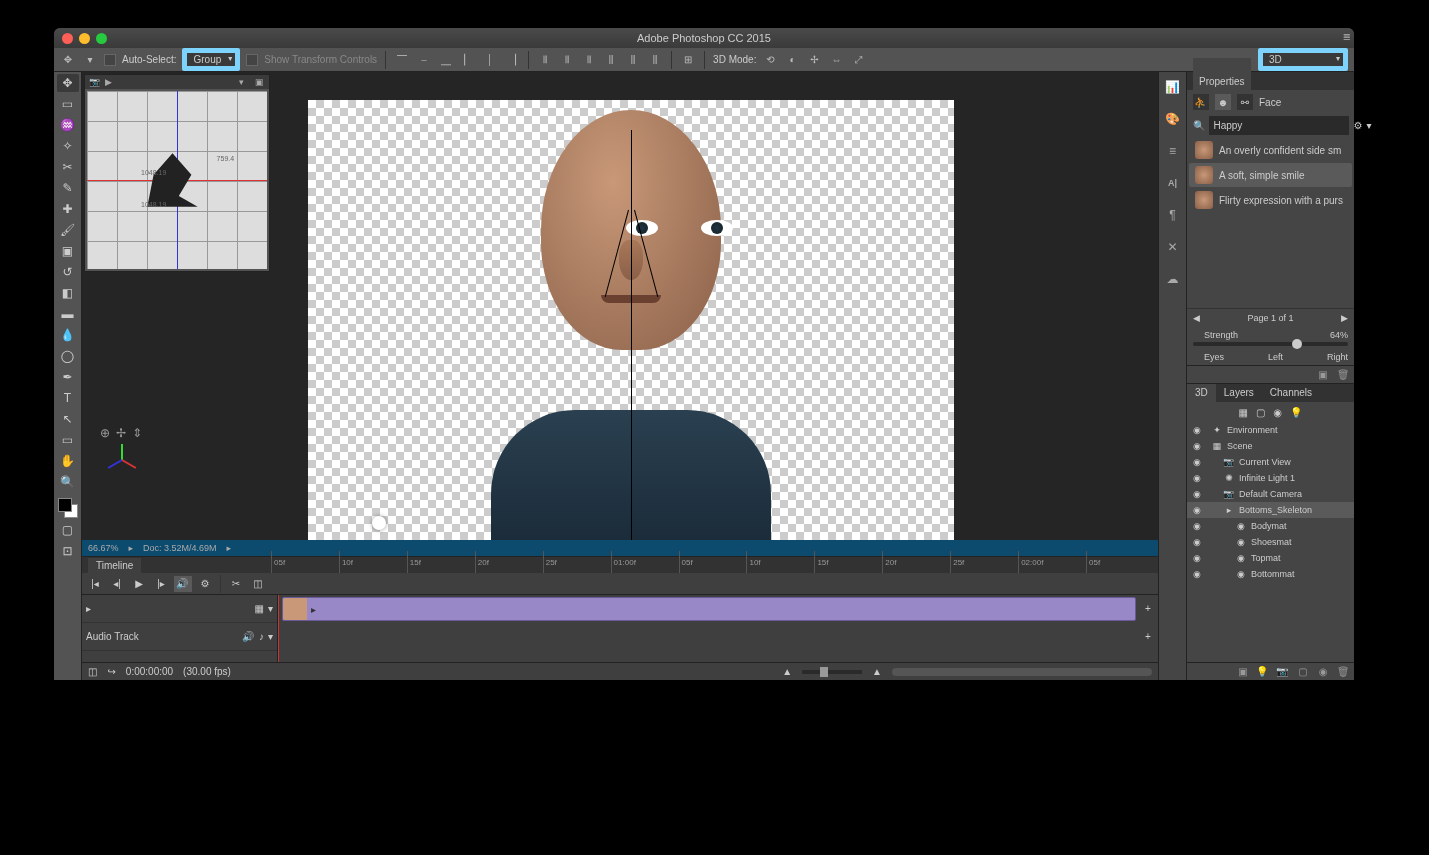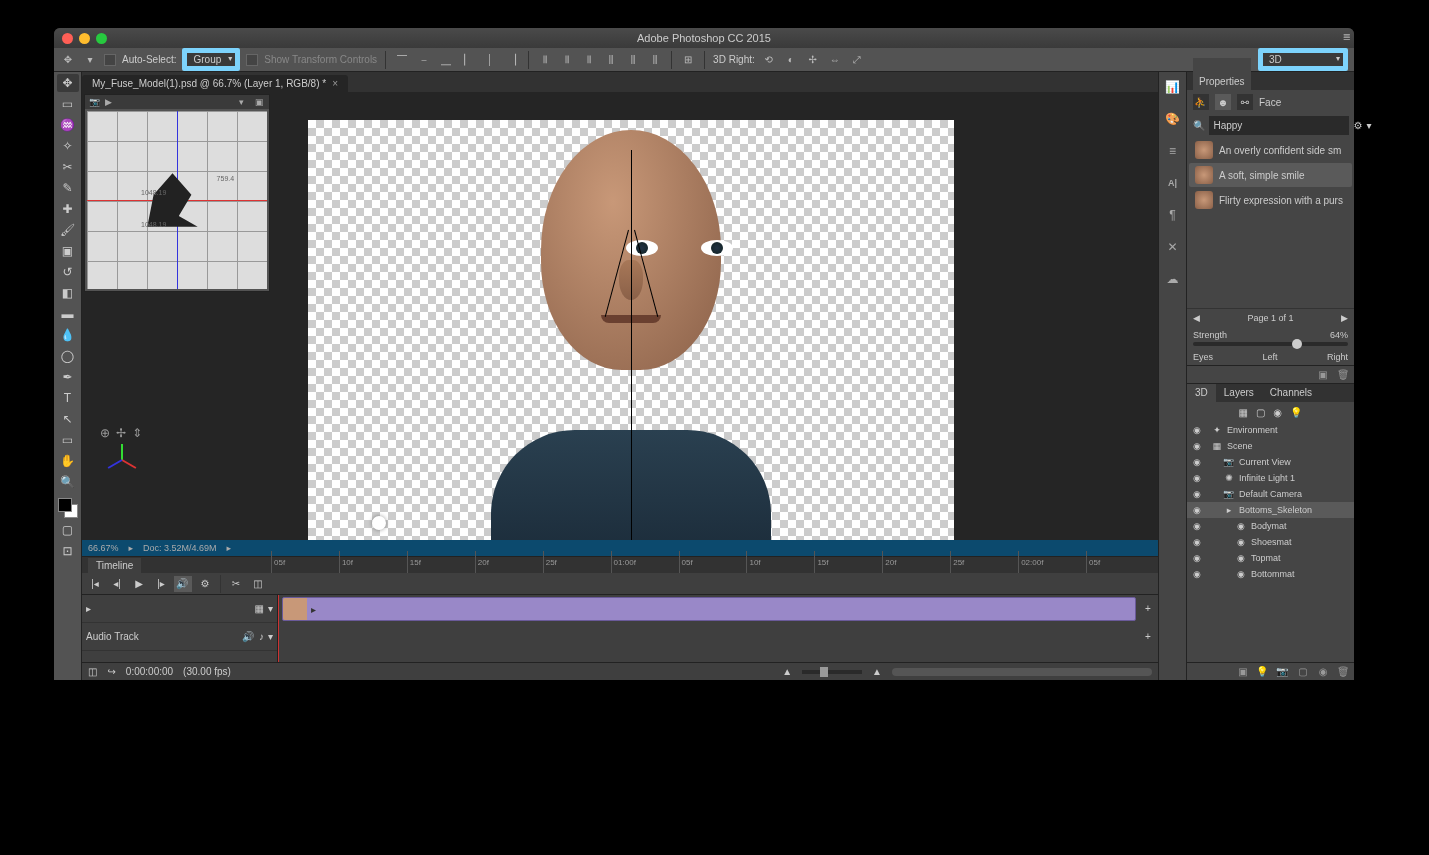--- a/index.html
+++ b/index.html
@@ -95,21 +95,21 @@
 .ptab.act { background: #454545; }
 .proprow { display: flex; align-items: center; gap: 6px; padding: 4px 6px; }
 .picon { width: 16px; height: 16px; background: #333; display: flex; align-items: center; justify-content: center; font-size: 10px; }
 .search { display: flex; padding: 2px 6px; gap: 4px; align-items: center; }
 .searchinp { flex: 1; background: #2a2a2a; border: none; color: #ccc; font-size: 10px; padding: 4px 4px; }
 .expr { display: flex; align-items: center; gap: 6px; padding: 3px 6px; margin: 1px 2px; border-radius: 2px; }
 .expr.sel { background: #5a5a5a; }
 .exprthumb { width: 18px; height: 18px; background: radial-gradient(#c89878,#8a6048); border-radius: 3px; }
 .pager { display: flex; align-items: center; justify-content: space-between; padding: 4px 6px; font-size: 9px; border-top: 1px solid #333; }
 .sliderrow { padding: 3px 6px; }
-.sliderrow .lbl { display: flex; justify-content: space-between; font-size: 9px; }
+.sliderrow .lbl { display: flex; justify-content: space-between; font-size: 9px; margin-left: 11px; }
 .slider { height: 4px; background: #2a2a2a; border-radius: 2px; margin-top: 2px; position: relative; }
 .slider .knob { position: absolute; top: -3px; width: 10px; height: 10px; background: #ccc; border-radius: 50%; }
 
 .layerpanel { border-top: 1px solid #222; }
 .ltabs { height: 18px; background: #323232; display: flex; }
 .ltab { padding: 3px 8px; font-size: 10px; }
 .ltab.act { background: #454545; }
 .ltools { height: 20px; display: flex; justify-content: center; gap: 8px; align-items: center; }
 .ltree { overflow-y: auto; }
 .litem { display: flex; align-items: center; gap: 4px; padding: 1px 4px; font-size: 9px; height: 16px; }
@@ -154,21 +154,21 @@
     <div class="vdiv"></div>
     <div class="ob">⫴</div>
     <div class="ob">⫴</div>
     <div class="ob">⫴</div>
     <div class="ob">⫼</div>
     <div class="ob">⫼</div>
     <div class="ob">⫼</div>
     <div class="vdiv"></div>
     <div class="ob">⊞</div>
     <div class="vdiv"></div>
-    <span>3D Right:</span>
+    <span>3D Mode:</span>
     <div class="ob">⟲</div>
     <div class="ob">◐</div>
     <div class="ob">✢</div>
     <div class="ob">⇔</div>
     <div class="ob">⤢</div>
     <div class="spacer"></div>
     <div class="osel wide">3D</div>
   </div>
 
   <div class="body">
@@ -195,26 +195,20 @@
       <div class="tool">🔍</div>
       <div class="swatch">
         <div class="swb"></div>
           <div class="swf"></div>
       </div>
       <div class="tool">▢</div>
       <div class="tool">⊡</div>
     </div>
 
     <div class="center">
-      <div class="tabbar">
-        <div class="filetab">
-          <span>My_Fuse_Model(1).psd @ 66.7% (Layer 1, RGB/8) *</span>
-          <span class="closex">×</span>
-        </div>
-      </div>
       <div class="canvas-area">
         <div class="navpanel">
           <div class="navtabs">
             <span class="navico">📷</span>
             <span class="navico">▶</span>
             <span class="navico" style="margin-left:auto">▾</span>
             <span class="navico">▣</span>
           </div>
           <div class="navview">
             <div class="navgrid"></div>

